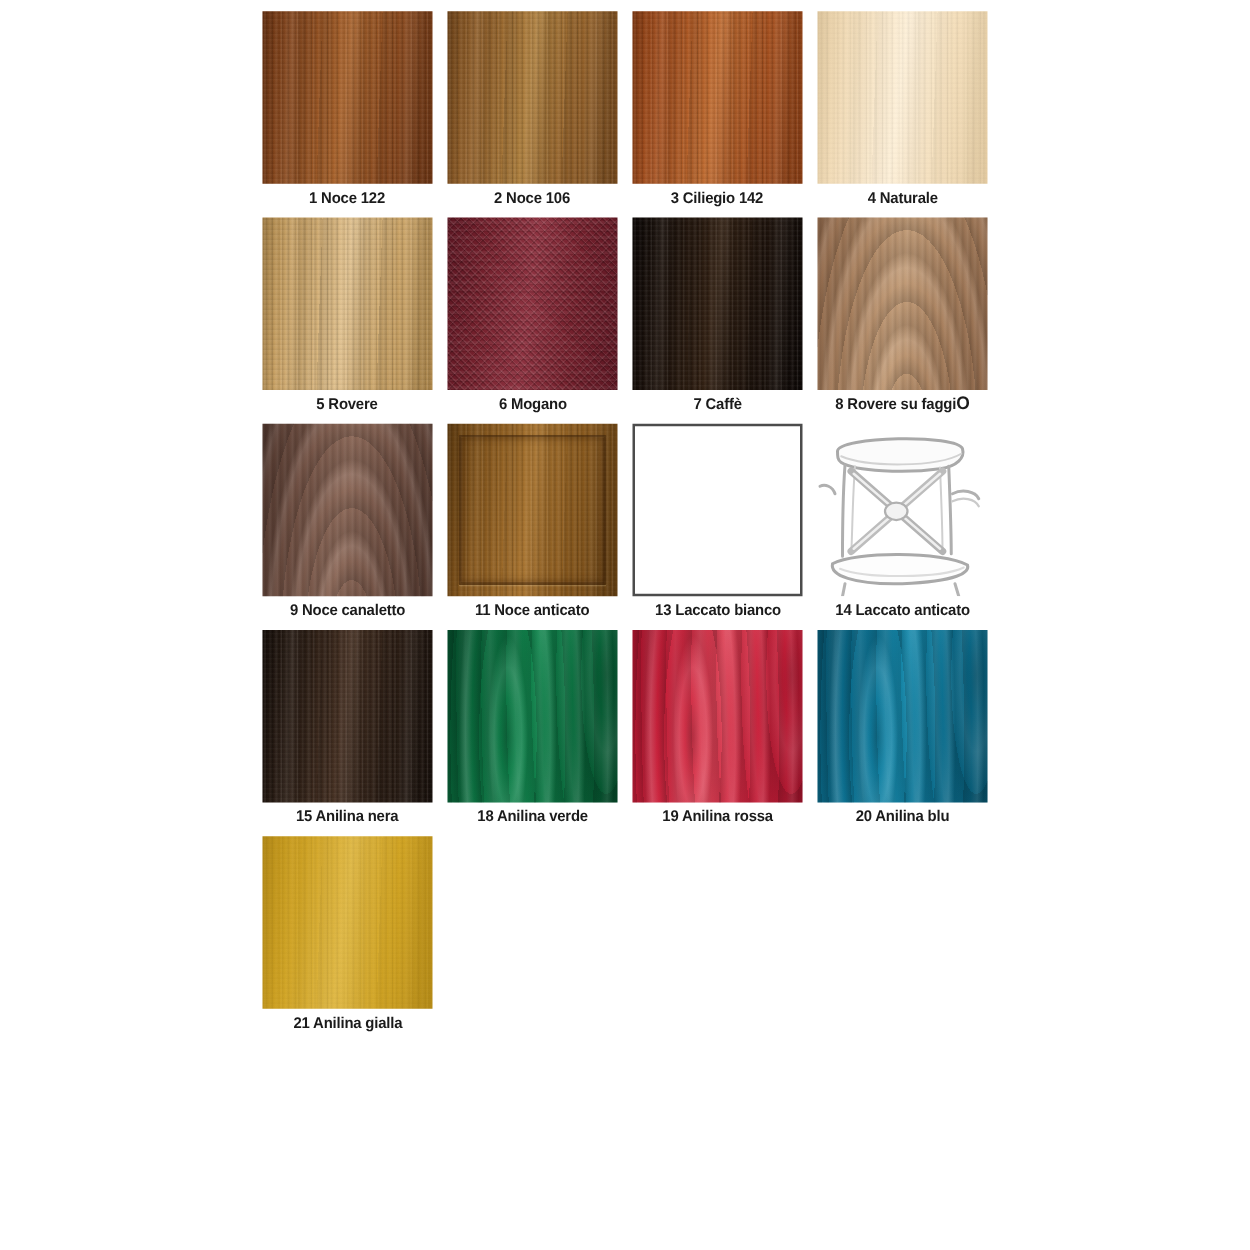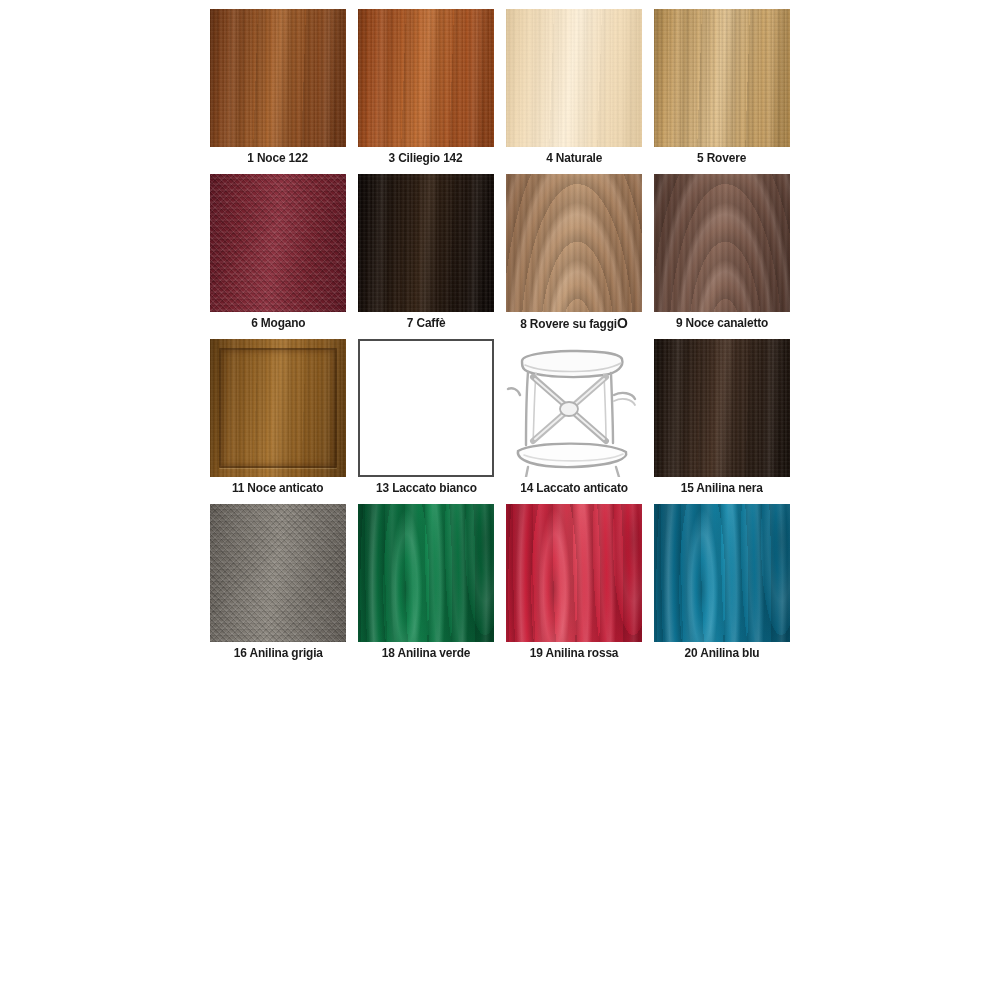--- a/index.html
+++ b/index.html
@@ -205,20 +205,26 @@
 <div id="board">
   <div class="grid" id="grid">
       <div class="cell">
         <div class="swatch-wrap">
           <div class="swatch grain-v" style="background: linear-gradient(97deg, rgb(109, 52, 18) 0%, rgb(139, 74, 30) 22%, rgb(169, 99, 44) 48%, rgb(139, 74, 30) 72%, rgb(109, 52, 18) 100%);"></div>
         </div>
         <div class="caption"><span>1 Noce 122</span></div>
       </div>
       <div class="cell">
         <div class="swatch-wrap">
+          <div class="swatch grain-v" style="background: linear-gradient(97deg, rgb(119, 73, 28) 0%, rgb(150, 99, 43) 22%, rgb(176, 129, 63) 48%, rgb(150, 99, 43) 72%, rgb(119, 73, 28) 100%);"></div>
+        </div>
+        <div class="caption"><span>2 Noce 106</span></div>
+      </div>
+      <div class="cell">
+        <div class="swatch-wrap">
           <div class="swatch grain-v" style="background: linear-gradient(97deg, rgb(138, 61, 19) 0%, rgb(168, 82, 32) 22%, rgb(192, 108, 49) 48%, rgb(168, 82, 32) 72%, rgb(138, 61, 19) 100%);"></div>
         </div>
         <div class="caption"><span>3 Ciliegio 142</span></div>
       </div>
       <div class="cell">
         <div class="swatch-wrap">
           <div class="swatch grain-v veryfaint" style="background: linear-gradient(97deg, rgb(230, 205, 163) 0%, rgb(245, 224, 189) 22%, rgb(253, 240, 217) 48%, rgb(245, 224, 189) 72%, rgb(230, 205, 163) 100%);"></div>
         </div>
         <div class="caption"><span>4 Naturale</span></div>
       </div>
@@ -303,36 +309,36 @@
         <div class="caption"><span>14 Laccato anticato</span></div>
       </div>
       <div class="cell">
         <div class="swatch-wrap">
           <div class="swatch grain-v" style="background: linear-gradient(97deg, rgb(23, 15, 10) 0%, rgb(43, 29, 20) 22%, rgb(71, 49, 35) 48%, rgb(43, 29, 20) 72%, rgb(23, 15, 10) 100%);"></div>
         </div>
         <div class="caption"><span>15 Anilina nera</span></div>
       </div>
       <div class="cell">
         <div class="swatch-wrap">
-          <div class="swatch grain-speck" style="background: linear-gradient(97deg, rgb(95, 90, 84) 0%, rgb(118, 113, 106) 22%, rgb(141, 136, 128) 48%, rgb(118, 113, 106) 72%, rgb(95, 90, 84) 100%);"></div>
-        </div>
-        <div class="caption"><span>16 Anilina grigia</span></div>
-      </div>
-      <div class="cell">
-        <div class="swatch-wrap">
           <div class="swatch grain-wavy" style="background: linear-gradient(97deg, rgb(4, 75, 42) 0%, rgb(10, 107, 61) 22%, rgb(18, 133, 78) 48%, rgb(10, 107, 61) 72%, rgb(4, 75, 42) 100%);"></div>
         </div>
         <div class="caption"><span>18 Anilina verde</span></div>
       </div>
       <div class="cell">
         <div class="swatch-wrap">
           <div class="swatch grain-wavy" style="background: linear-gradient(97deg, rgb(163, 19, 43) 0%, rgb(201, 33, 59) 22%, rgb(220, 66, 86) 48%, rgb(201, 33, 59) 72%, rgb(163, 19, 43) 100%);"></div>
         </div>
         <div class="caption"><span>19 Anilina rossa</span></div>
       </div>
       <div class="cell">
         <div class="swatch-wrap">
           <div class="swatch grain-wavy" style="background: linear-gradient(97deg, rgb(7, 83, 108) 0%, rgb(11, 109, 141) 22%, rgb(22, 136, 170) 48%, rgb(11, 109, 141) 72%, rgb(7, 83, 108) 100%);"></div>
         </div>
         <div class="caption"><span>20 Anilina blu</span></div>
+      </div>
+      <div class="cell">
+        <div class="swatch-wrap">
+          <div class="swatch grain-v veryfaint" style="background: linear-gradient(97deg, rgb(184, 141, 23) 0%, rgb(210, 165, 36) 22%, rgb(224, 185, 70) 48%, rgb(210, 165, 36) 72%, rgb(184, 141, 23) 100%);"></div>
+        </div>
+        <div class="caption"><span>21 Anilina gialla</span></div>
       </div>
     </div>
 </div>
 
 </body></html>

